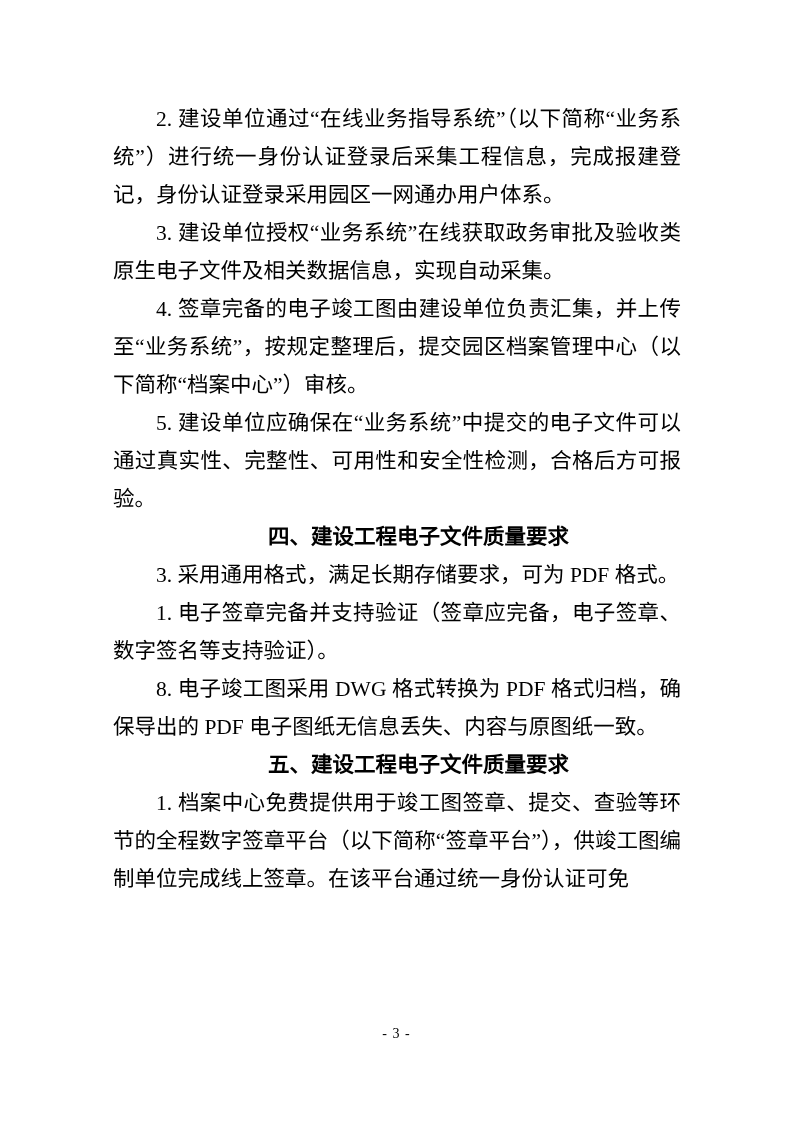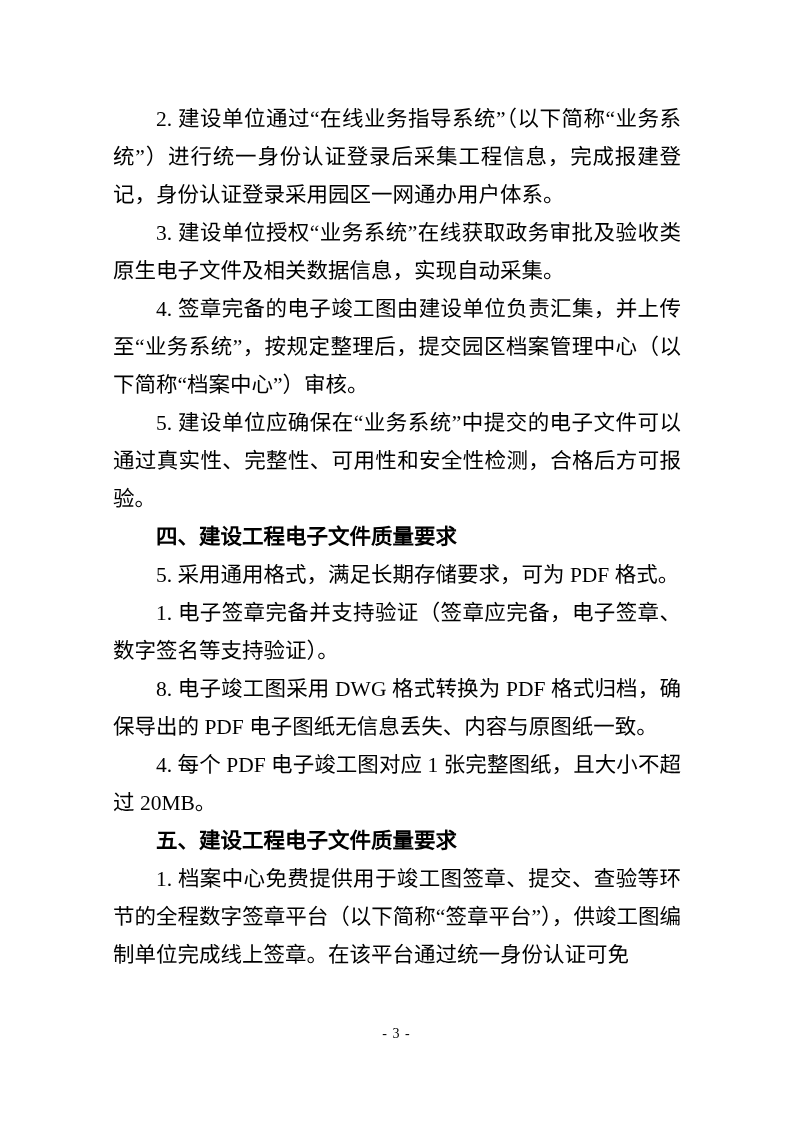--- a/index.html
+++ b/index.html
@@ -33,20 +33,21 @@
     font-weight: normal;
   }
   .heading {
     margin: 0;
     font-family: "Liberation Sans", "DejaVu Sans", sans-serif;
     font-size: 21.5px;
     line-height: 38px;
     text-indent: 2em;
     font-weight: bold;
     color: #000000;
+    text-align: center;
   }
   .footer {
     position: absolute;
     left: 0;
     top: 1024px;
     width: 100%;
     text-align: center;
   }
   .footer span {
     font-family: "Liberation Serif", "DejaVu Serif", serif;
@@ -58,23 +59,22 @@
 </head>
 <body>
 
 <div class="page">
   <main class="content">
     <p class="para">2. 建设单位通过“在线业务指导系统”（以下简称“业务系统”）进行统一身份认证登录后采集工程信息，完成报建登记，身份认证登录采用园区一网通办用户体系。</p>
     <p class="para">3. 建设单位授权“业务系统”在线获取政务审批及验收类原生电子文件及相关数据信息，实现自动采集。</p>
     <p class="para">4. 签章完备的电子竣工图由建设单位负责汇集，并上传至“业务系统”，按规定整理后，提交园区档案管理中心（以下简称“档案中心”）审核。</p>
     <p class="para">5. 建设单位应确保在“业务系统”中提交的电子文件可以通过真实性、完整性、可用性和安全性检测，合格后方可报验。</p>
     <h2 class="heading">四、建设工程电子文件质量要求</h2>
-    <p class="para">5. 采用通用格式，满足长期存储要求，可为 PDF 格式。</p>
+    <p class="para">3. 采用通用格式，满足长期存储要求，可为 PDF 格式。</p>
     <p class="para">1. 电子签章完备并支持验证（签章应完备，电子签章、数字签名等支持验证）。</p>
     <p class="para">8. 电子竣工图采用 DWG 格式转换为 PDF 格式归档，确保导出的 PDF 电子图纸无信息丢失、内容与原图纸一致。</p>
-    <p class="para">4. 每个 PDF 电子竣工图对应 1 张完整图纸，且大小不超过 20MB。</p>
     <h2 class="heading">五、建设工程电子文件质量要求</h2>
     <p class="para">1. 档案中心免费提供用于竣工图签章、提交、查验等环节的全程数字签章平台（以下简称“签章平台”），供竣工图编制单位完成线上签章。在该平台通过统一身份认证可免</p>
   </main>
   <footer class="footer">
     <span>- 3 -</span>
   </footer>
 </div>
 
 </body></html>

